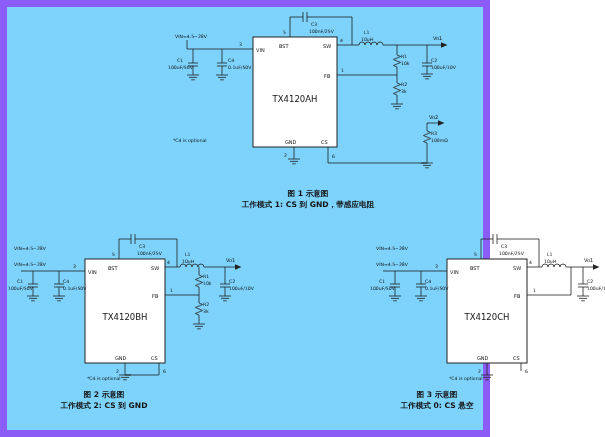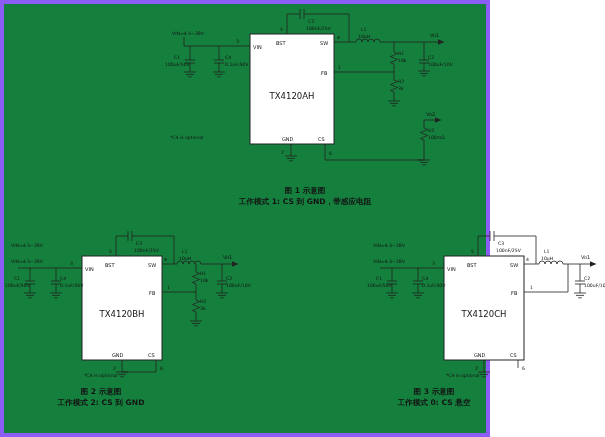--- a/index.html
+++ b/index.html
@@ -1,17 +1,17 @@
 <!DOCTYPE html>
 <html><head>
 <meta charset="utf-8">
 <style>
   html,body{margin:0;padding:0;}
   body{width:605px;height:437px;background:#ffffff;font-family:"DejaVu Sans",sans-serif;}
-  .frame{position:relative;width:490px;height:437px;box-sizing:border-box;border:4px solid #8b5cf6;background:#15803d;}
+  .frame{position:relative;width:490px;height:437px;box-sizing:border-box;border:7px solid #8b5cf6;background:#7dd3fc;}
   svg{display:block;}
   svg text{fill:#141414;}
   .w{stroke:#222;stroke-width:0.8;fill:none;}
   .ic{stroke:#222;stroke-width:1;fill:#ffffff;}
   .t{font-size:5px;}
   .ts{font-size:4.6px;}
   .num{font-size:4.6px;}
   .chip{font-size:8.5px;text-anchor:middle;}
   .capt{font-size:7.6px;font-weight:bold;text-anchor:middle;}
   .vo{font-size:5px;}

